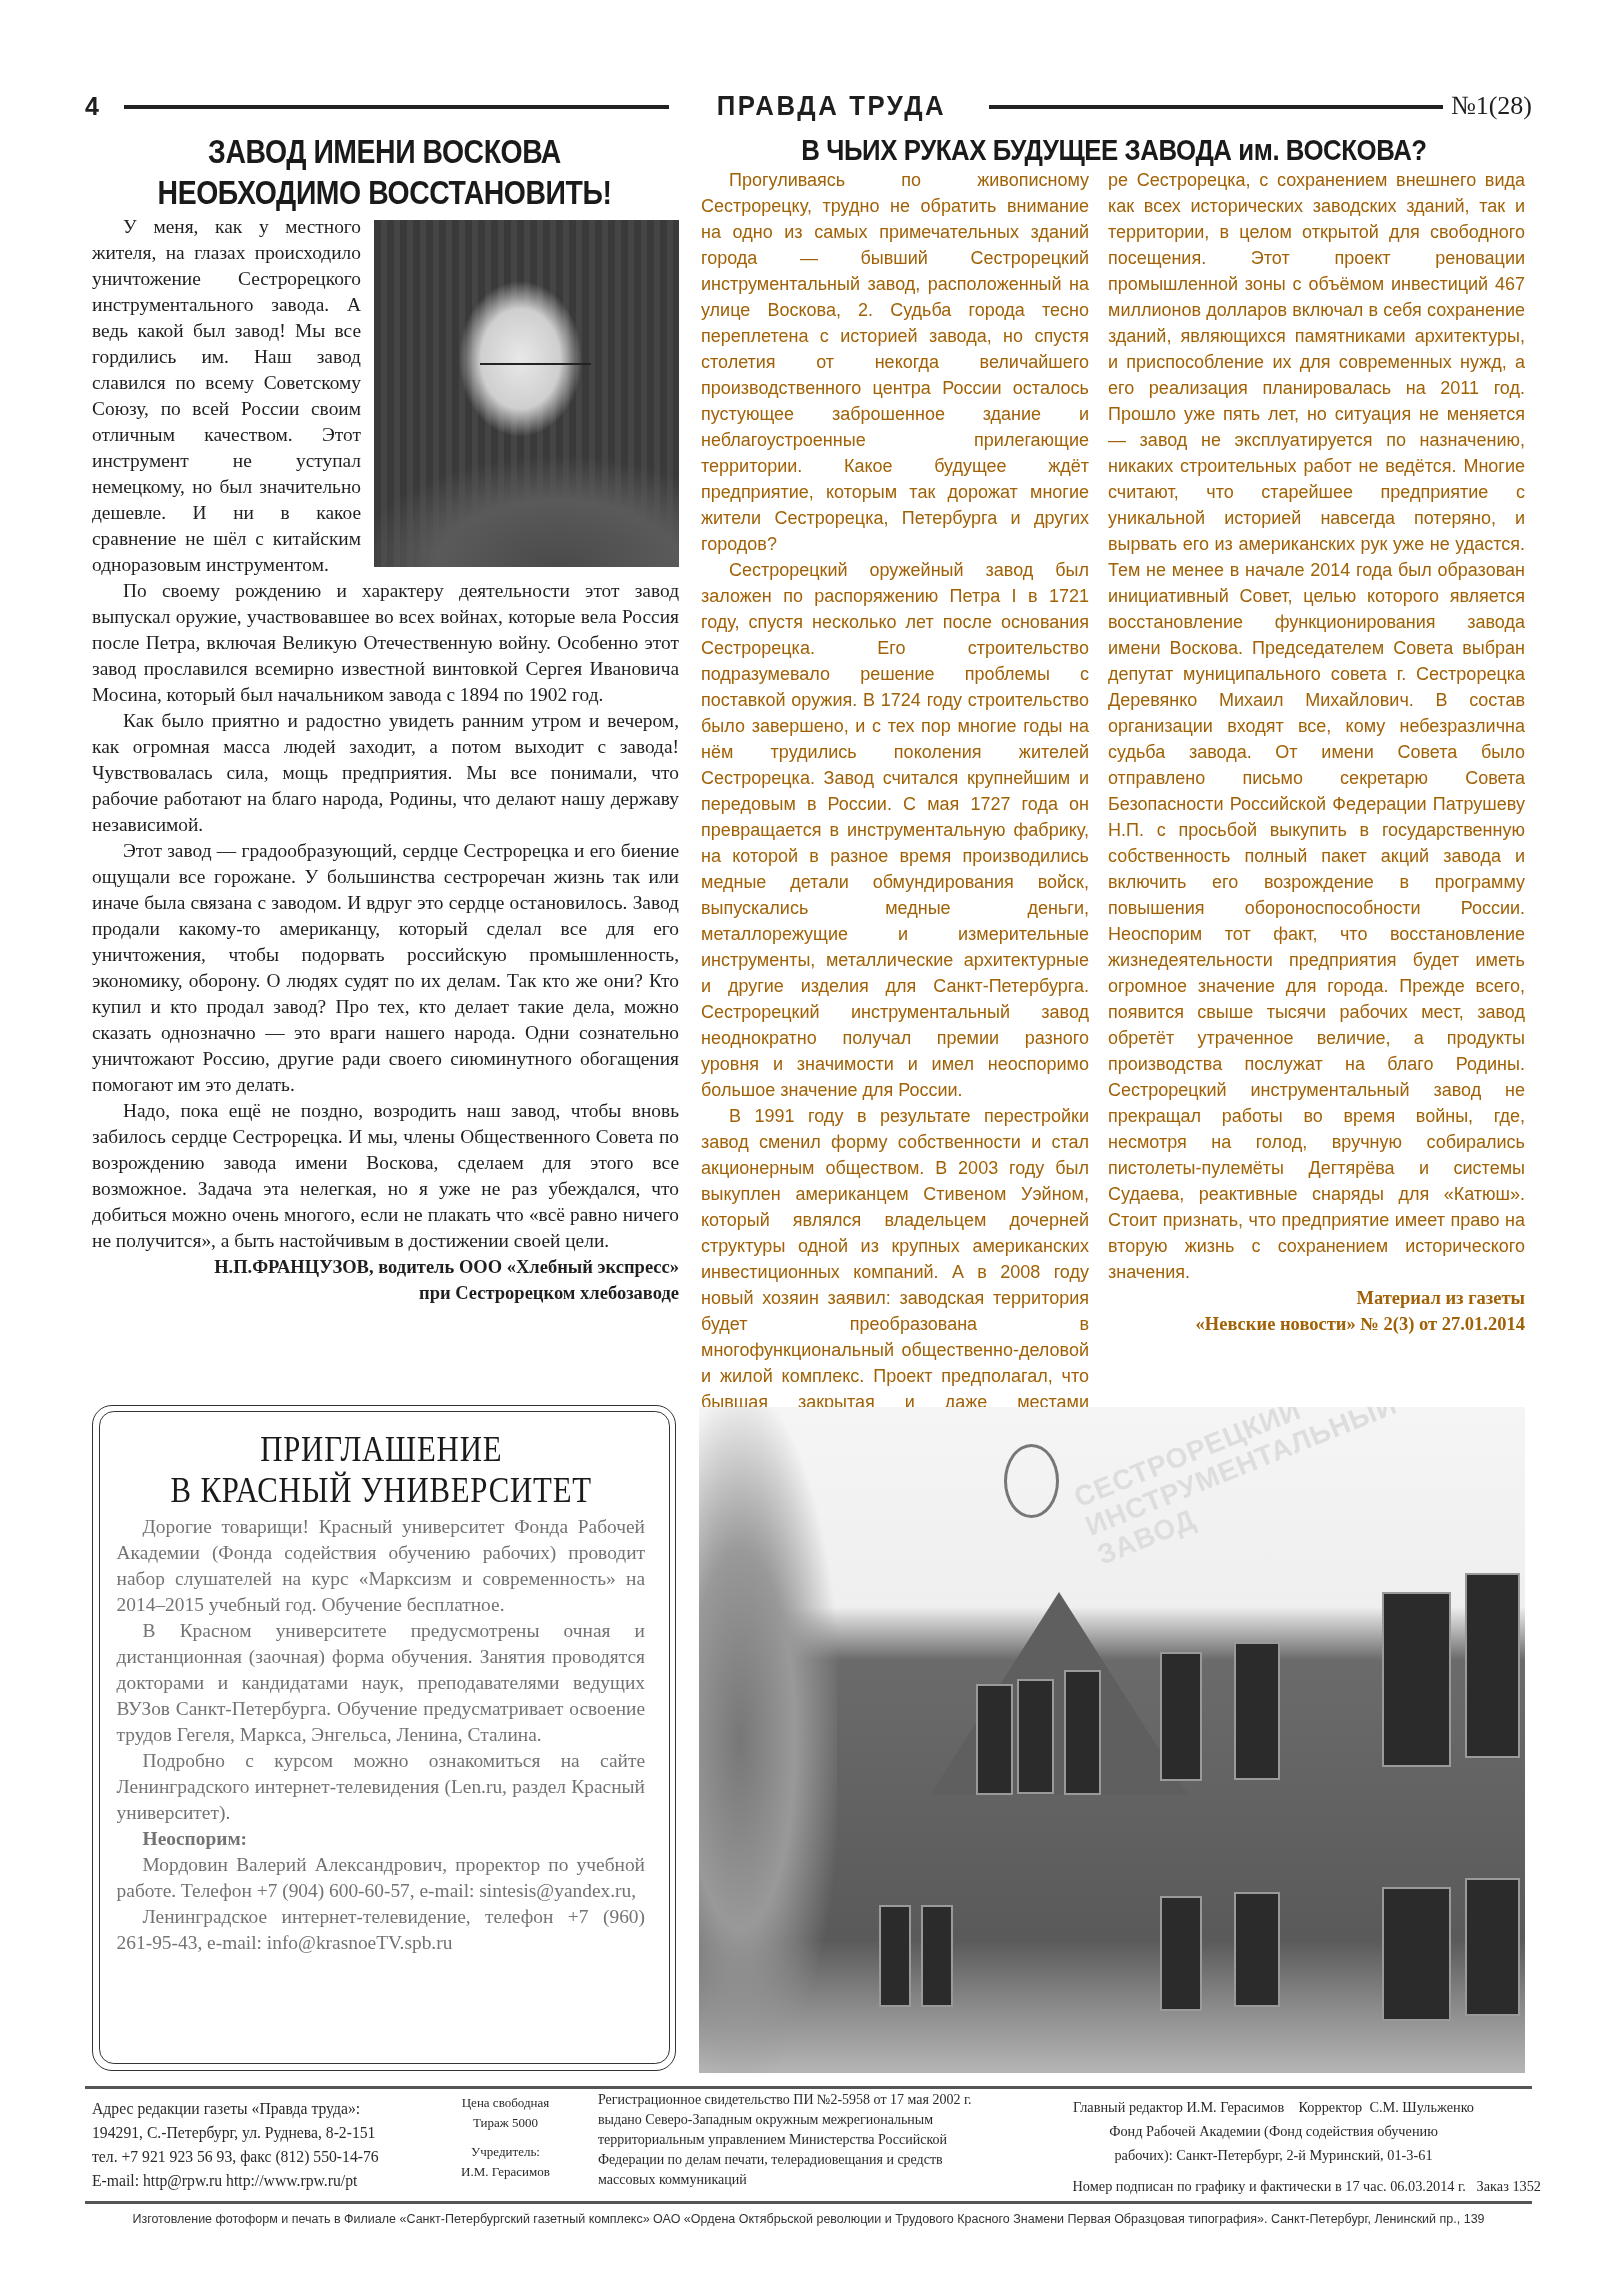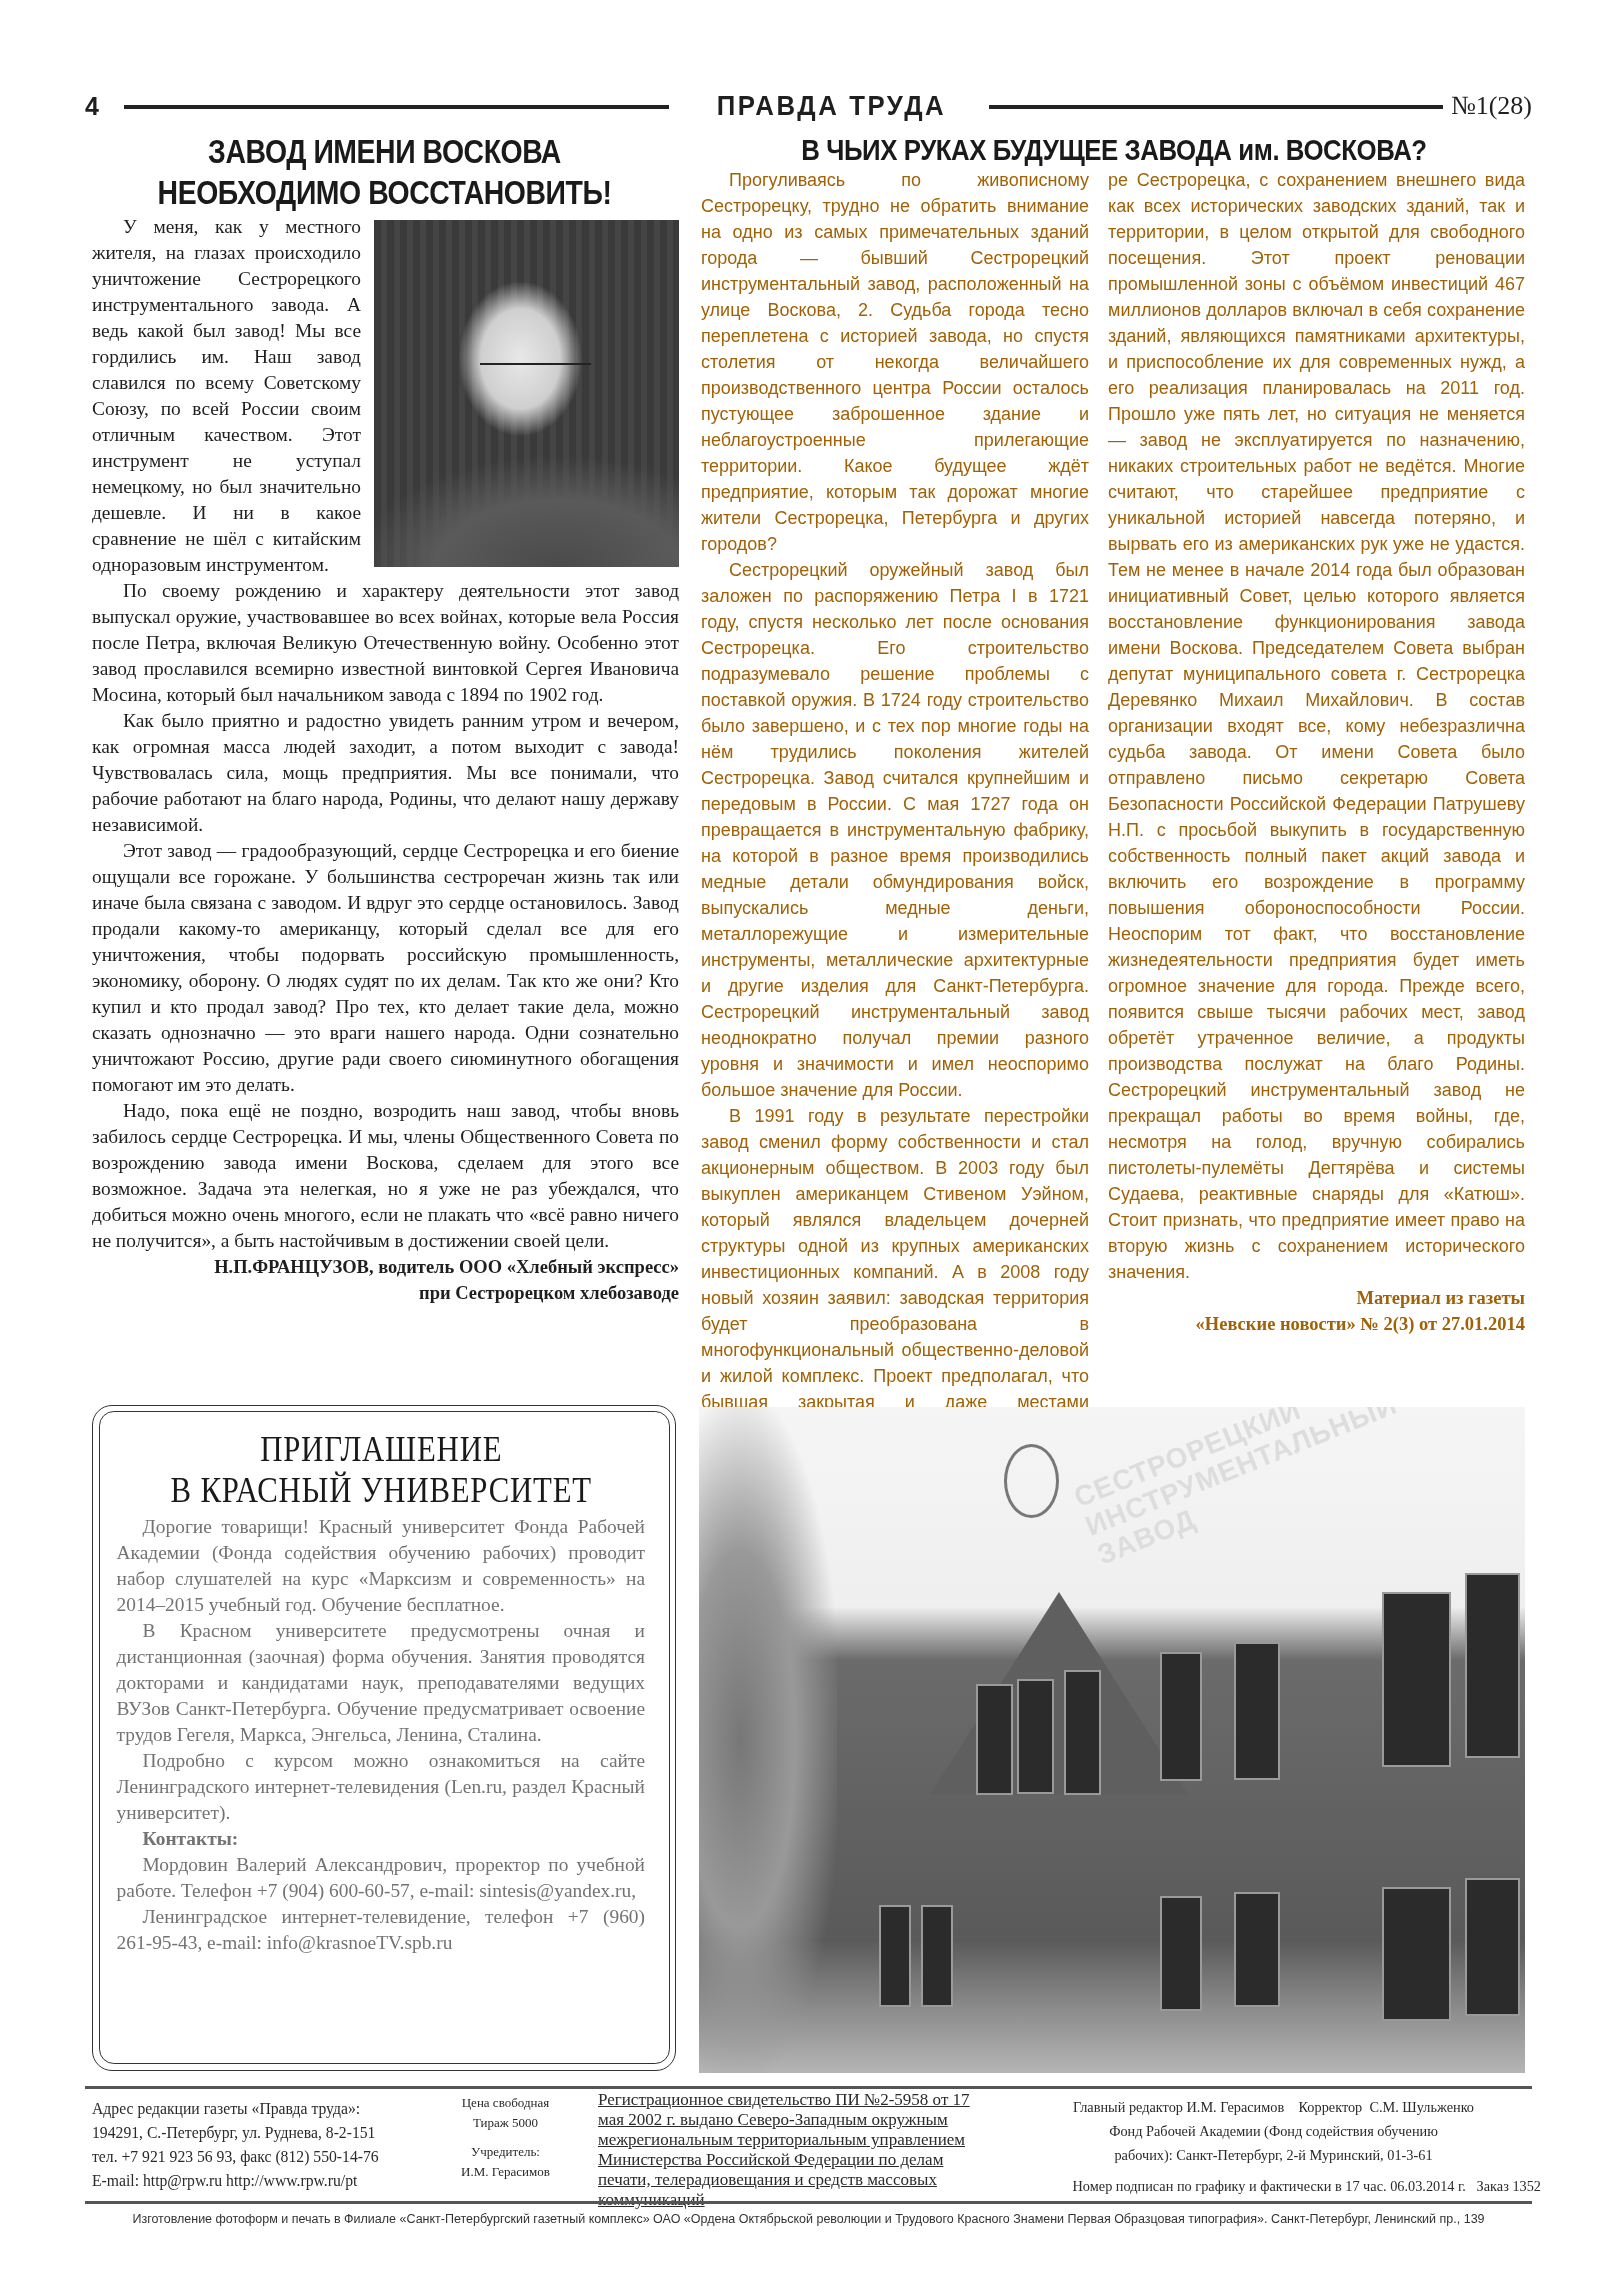--- a/index.html
+++ b/index.html
@@ -57,21 +57,21 @@
   .photo .win { position: absolute; background: #2b2b2b; border: 2.8px solid #9a9a9a; }
   .photo .emblem { position: absolute; left: 305px; top: 37px; width: 55px; height: 74px; border: 3.7px solid #777; border-radius: 50%; }
 
   
   .rule-top { left: 85px; top: 2086px; width: 1447px; height: 2.8px; background: #555; }
   .rule-bot { left: 85px; top: 2201px; width: 1447px; height: 2.8px; background: #555; }
   .foot { font-family: "Liberation Serif", serif; color: #2a2a2a; }
   .foot-addr { left: 92px; top: 2097px; width: 305px; font-size: 15.7px; line-height: 24px; }
   .foot-price { left: 450px; top: 2093px; width: 111px; font-size: 13px; line-height: 20px; text-align: center; }
   .foot-price .gap { height: 9.2px; }
-  .foot-reg { left: 598px; top: 2090px; width: 388px; font-size: 17px; line-height: 20px; text-decoration: underline; }
+  .foot-reg { left: 598px; top: 2090px; width: 388px; font-size: 14px; line-height: 20px; }
   .foot-ed { left: 1006px; top: 2095px; width: 535px; font-size: 14.3px; line-height: 24px; text-align: center; }
   .foot-ed .order { margin-top: 7.4px; text-align: right; }
   .print-line { left: 85px; top: 2210px; width: 1447px; font-family: "Liberation Sans", sans-serif; font-size: 12.5px; line-height: 18.5px; color: #333; text-align: center; white-space: nowrap; }
 </style>
 </head>
 <body>
 
 <div class="abs mast">
   <div class="abs page-num">4</div>
   <div class="abs mast-rule l"></div>
@@ -118,21 +118,21 @@
 <div class="abs box-outer"></div>
 <div class="abs box-inner">
   <div class="box-title">
     <div>ПРИГЛАШЕНИЕ</div>
     <div>В КРАСНЫЙ УНИВЕРСИТЕТ</div>
   </div>
   <div class="box-text">
     <p>Дорогие товарищи! Красный университет Фонда Рабочей Академии (Фонда содействия обучению рабочих) проводит набор слушателей на курс «Марксизм и современность» на 2014–2015 учебный год. Обучение бесплатное.</p>
     <p>В Красном университете предусмотрены очная и дистанционная (заочная) форма обучения. Занятия проводятся докторами и кандидатами наук, преподавателями ведущих ВУЗов Санкт-Петербурга. Обучение предусматривает освоение трудов Гегеля, Маркса, Энгельса, Ленина, Сталина.</p>
     <p>Подробно с курсом можно ознакомиться на сайте Ленинградского интернет-телевидения (Len.ru, раздел Красный университет).</p>
-    <p class="contacts-head">Контакты:</p>
+    <p class="contacts-head">Неоспорим:</p>
     <p>Мордовин Валерий Александрович, проректор по учебной работе. Телефон +7 (904) 600-60-57, e-mail: sintesis@yandex.ru,</p>
     <p>Ленинградское интернет-телевидение, телефон +7 (960) 261-95-43, e-mail: info@krasnoeTV.spb.ru</p>
   </div>
 </div>
 
 <div class="abs photo">
   <div class="tree"></div>
   <div class="emblem"></div>
   <div class="sign">
     <div>СЕСТРОРЕЦКИЙ</div>

